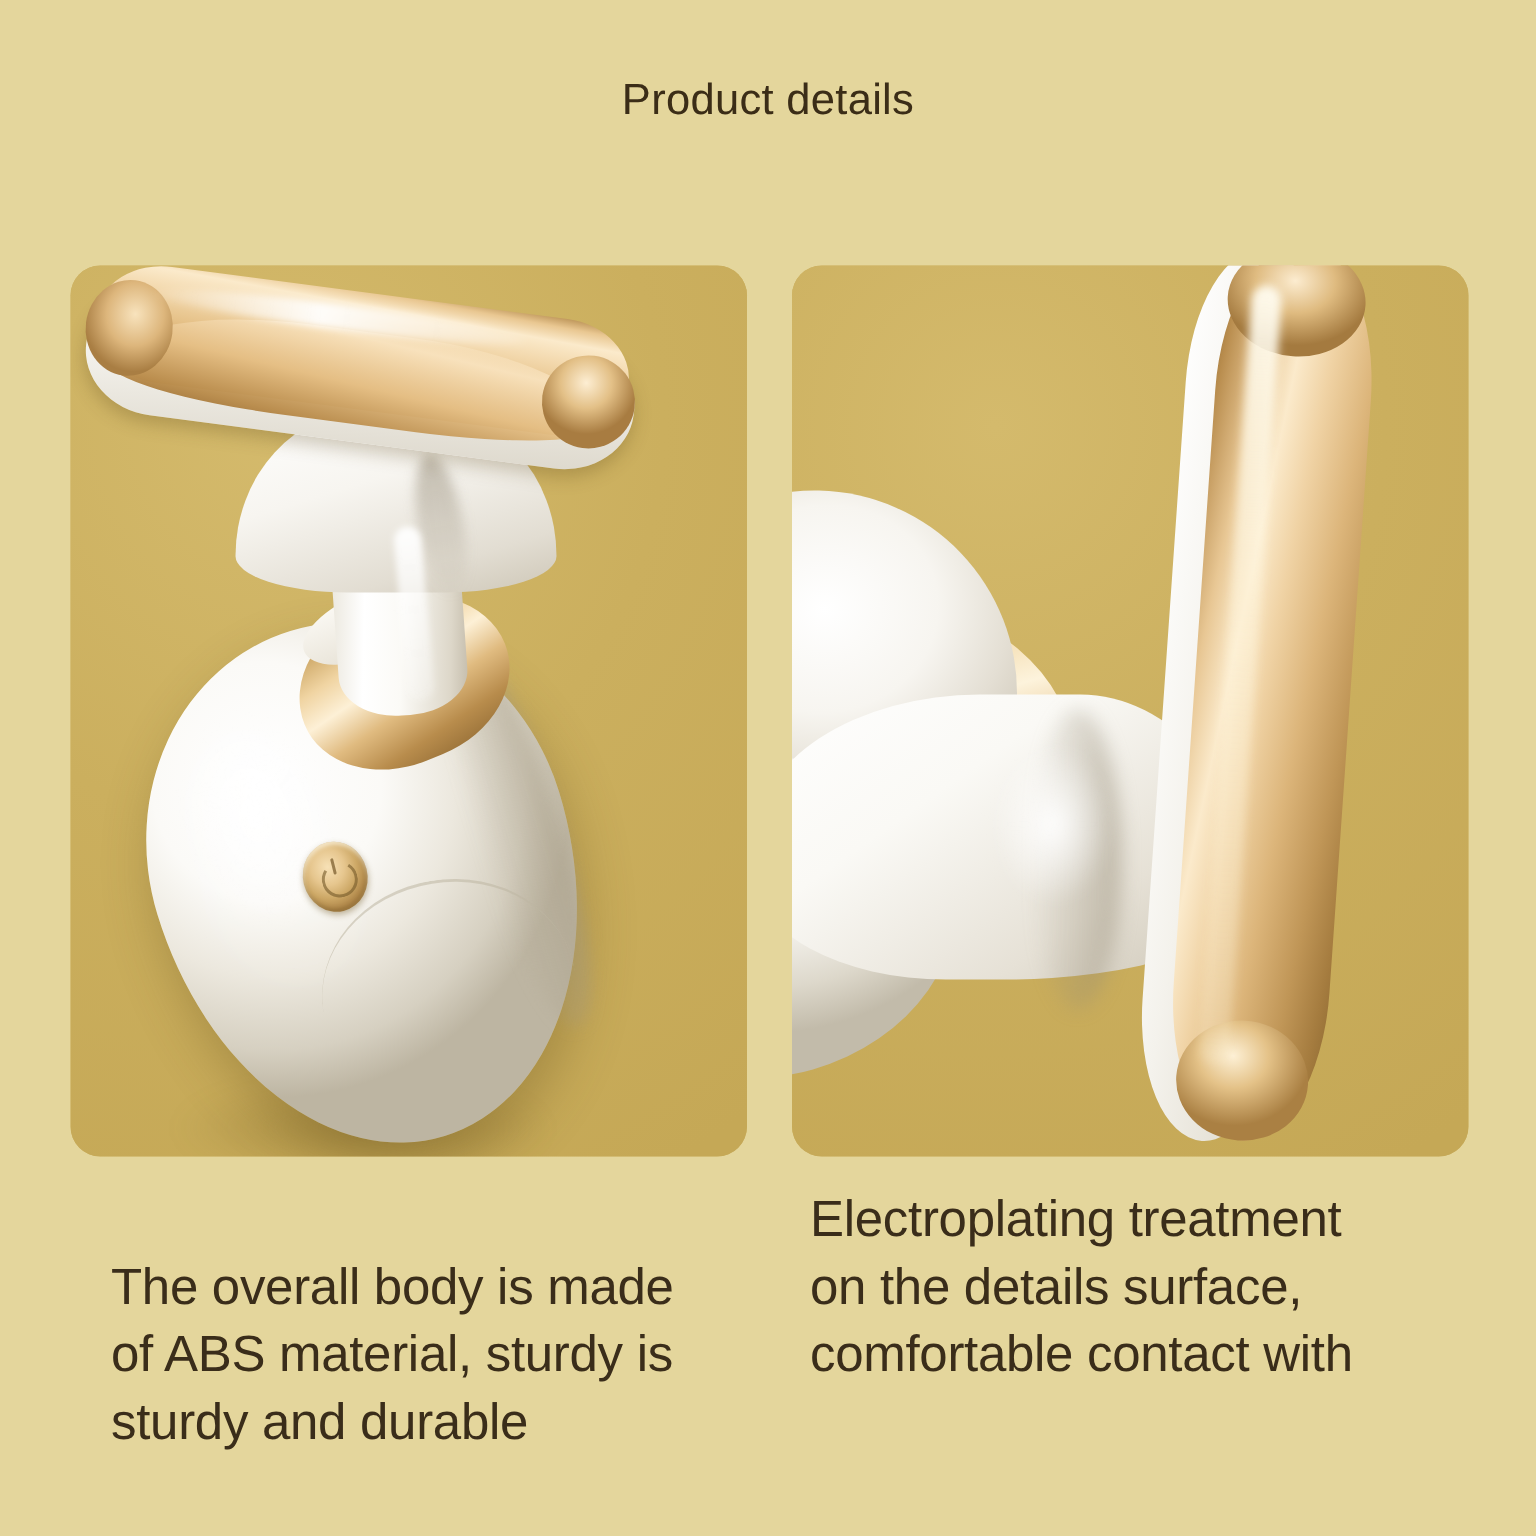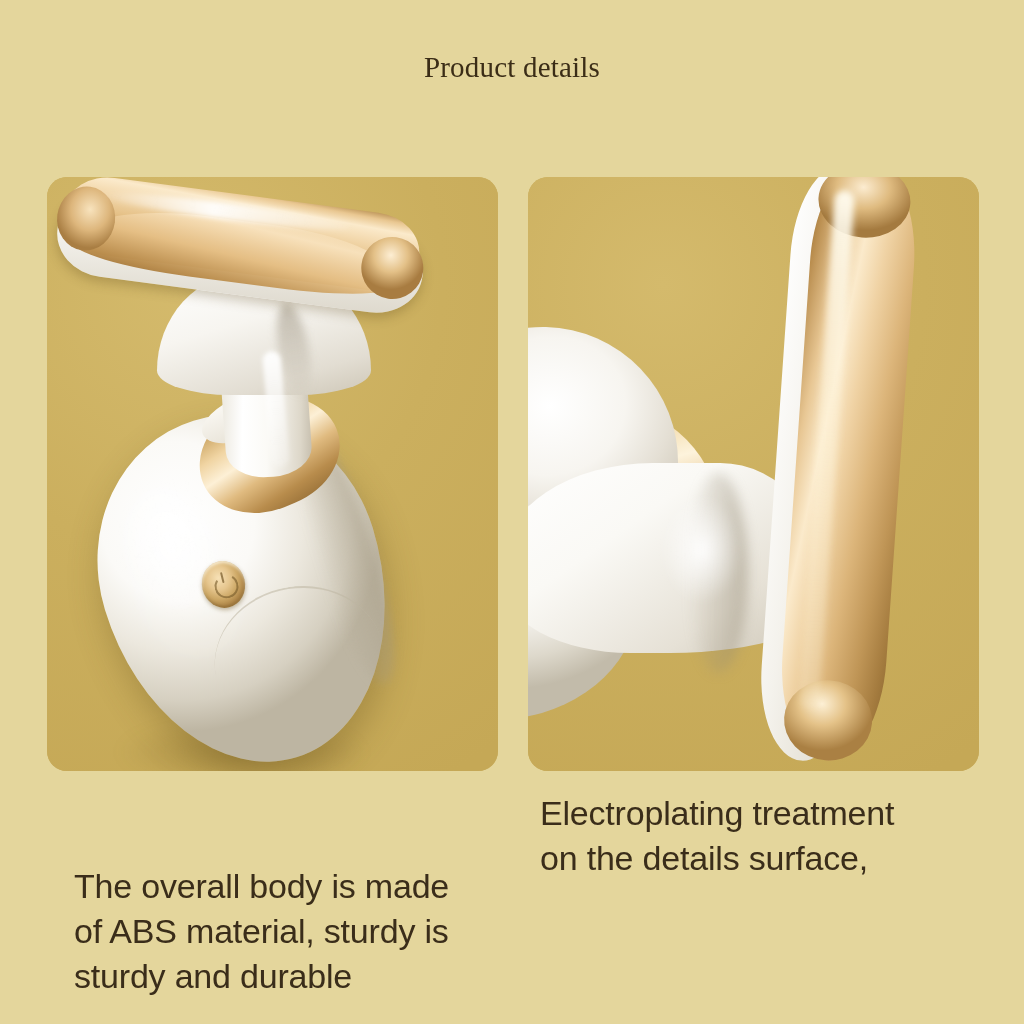--- a/index.html
+++ b/index.html
@@ -23,21 +23,21 @@
     height: 1024px;
   }
 
   
   .page-title {
     position: absolute;
     left: 0;
     top: 50px;
     width: 1024px;
     text-align: center;
-    font-family: Liberation Serif, serif;
+    font-family: Liberation Sans, sans-serif;
     font-size: 29px;
     line-height: 34px;
     color: #3b2d17;
     letter-spacing: 0.2px;
     white-space: nowrap;
   }
 
   
   .panel {
     position: absolute;
@@ -454,21 +454,20 @@
     color: #3a2d1a;
     font-family: "Liberation Sans", "DejaVu Sans", sans-serif;
     font-size: 34px;
     line-height: 45px;
     letter-spacing: -0.2px;
   }
   .caption.left {
     left: 74px;
     top: 836px;
     width: 440px;
-    margin-top: 28px;
   }
   .caption.right {
     left: 540px;
     top: 791px;
     width: 460px;
   }
   .caption div { white-space: nowrap; }
 </style>
 </head>
 <body>
@@ -552,15 +551,16 @@
 
   <div class="caption left">
     <div>The overall body is made</div>
     <div>of ABS material, sturdy is</div>
     <div>sturdy and durable</div>
   </div>
 
   <div class="caption right">
     <div>Electroplating treatment</div>
     <div>on the details surface,</div>
+    <div>comfortable contact with</div>
   </div>
 
 </div>
 
 </body></html>

